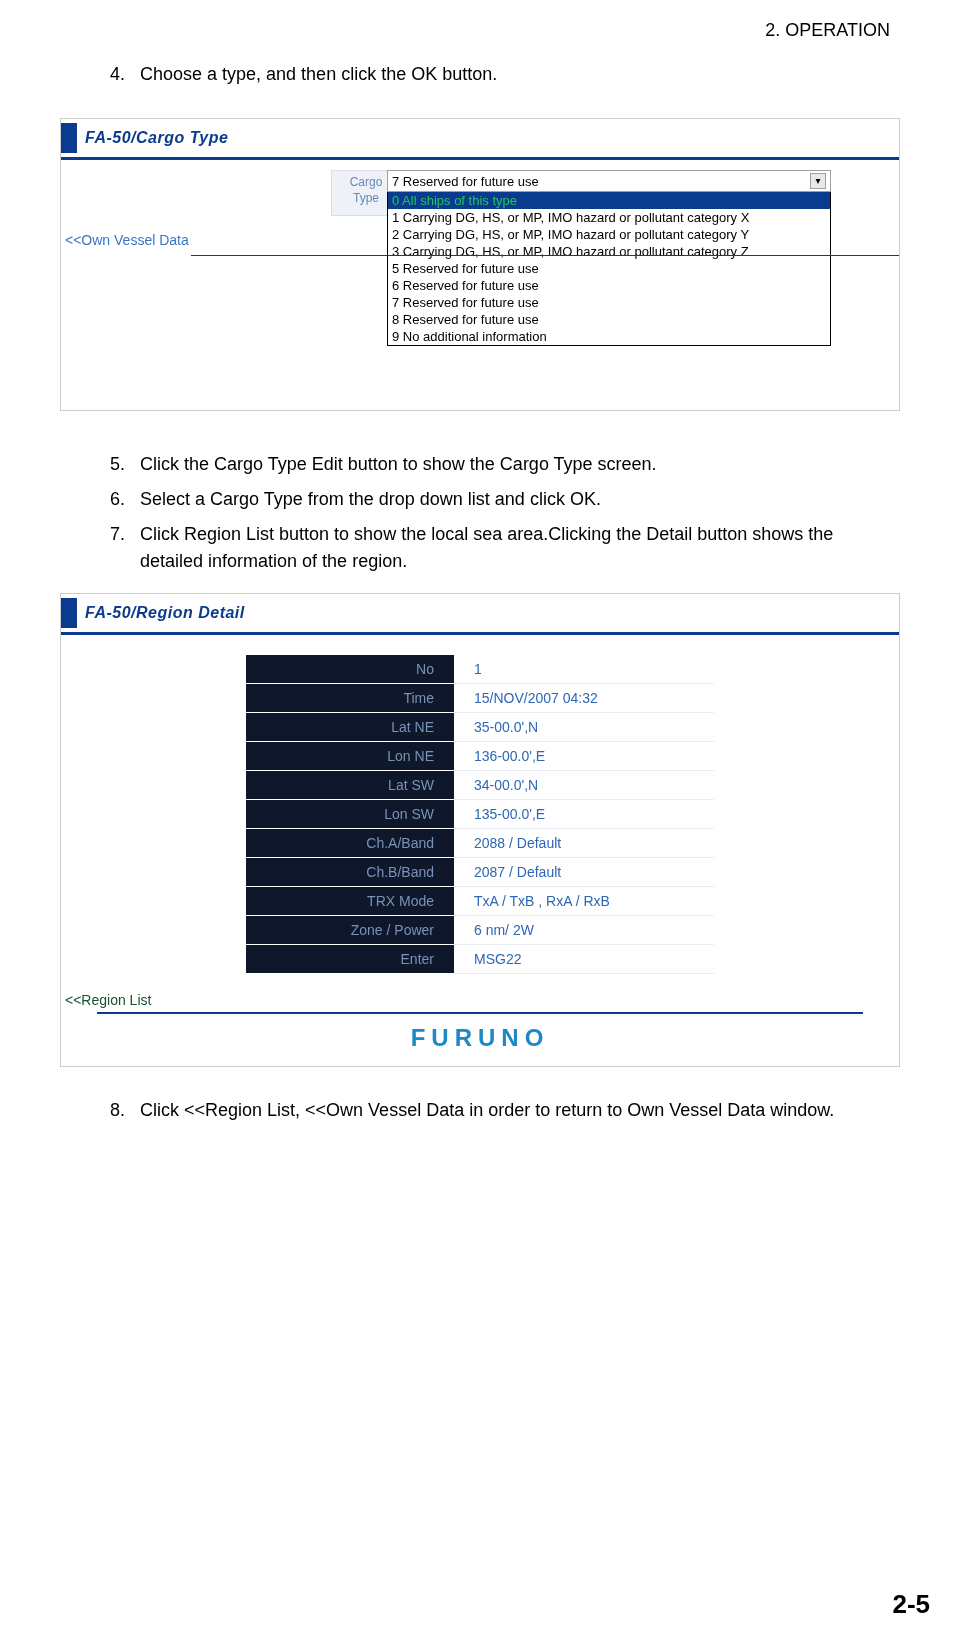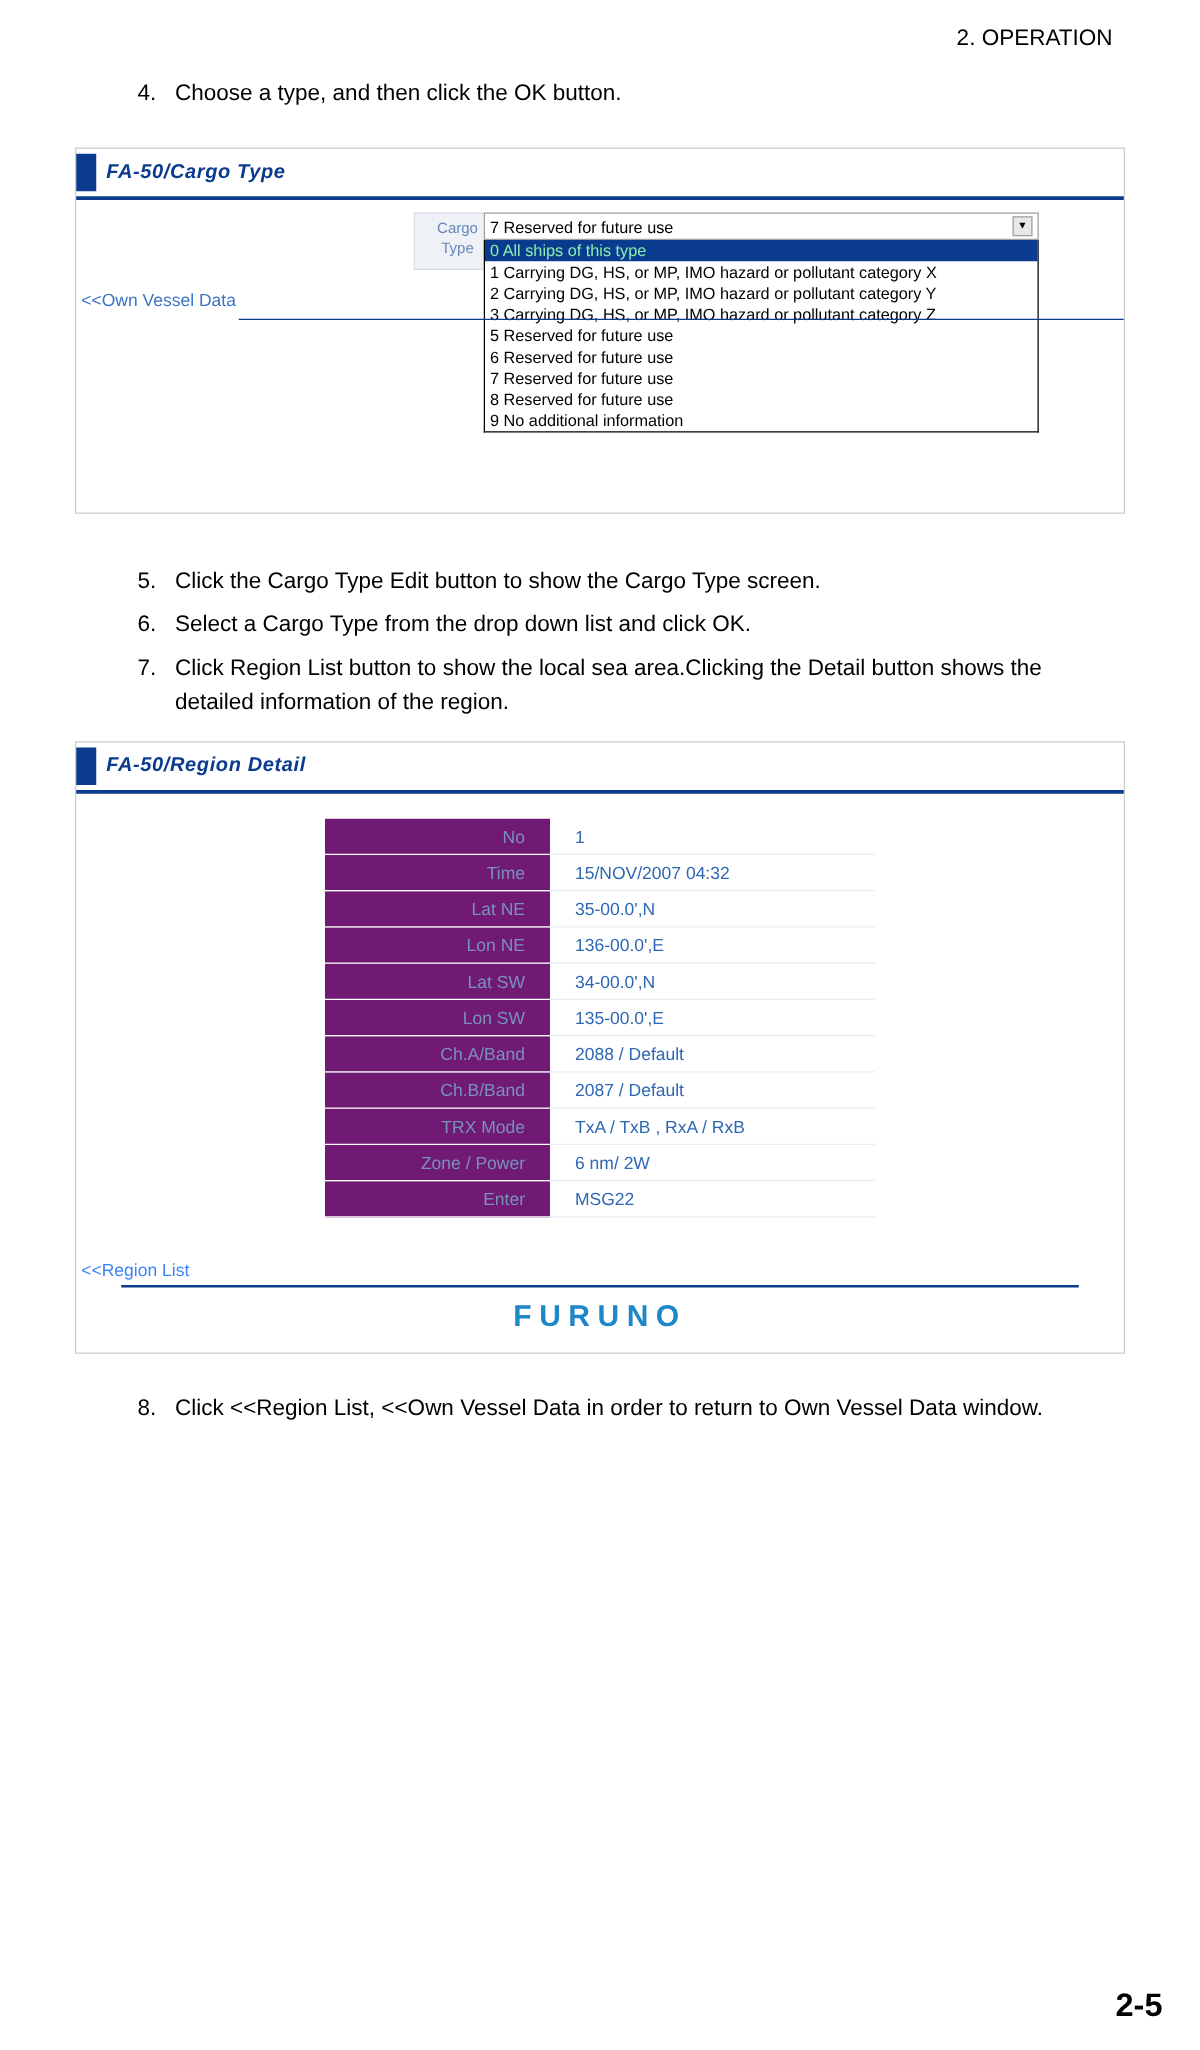--- a/index.html
+++ b/index.html
@@ -112,21 +112,21 @@
     border-top: none;
     background: #fff;
     font-size: 13px;
   }
   .dd-item {
     padding: 1px 4px;
     white-space: nowrap;
   }
   .dd-item.sel {
     background: #0a3b8f;
-    color: #86efac;
+    color: #22c55e;
   }
   .back-link {
     position: absolute;
     left: 4px;
     top: 72px;
     color: #3c74c5;
     font-size: 14px;
   }
   .own-hr {
     position: absolute;
@@ -148,36 +148,36 @@
   }
   .detail-table {
     margin: 0 auto;
     border-collapse: collapse;
     font-size: 14px;
   }
   .detail-table td {
     padding: 6px 20px;
   }
   .detail-table td.lbl {
-    background: #701a75;
+    background: #0f172a;
     color: #7892b8;
     text-align: right;
-    width: 180px;
+    width: 208px;
     border-bottom: 1px solid #fff;
   }
   .detail-table td.val {
     color: #2e67b3;
     text-align: left;
     width: 260px;
     border-bottom: 1px solid #e8ecf4;
   }
   .region-back {
-    color: #3b82f6;
+    color: #14532d;
     font-size: 14px;
-    margin-top: 24px;
+    margin-top: 8px;
     padding-left: 4px;
   }
   .region-hr {
     border: none;
     border-top: 2px solid #0a3b8f;
     margin: 4px 36px 10px 36px;
   }
   .furuno {
     text-align: center;
     color: #1e87c8;

